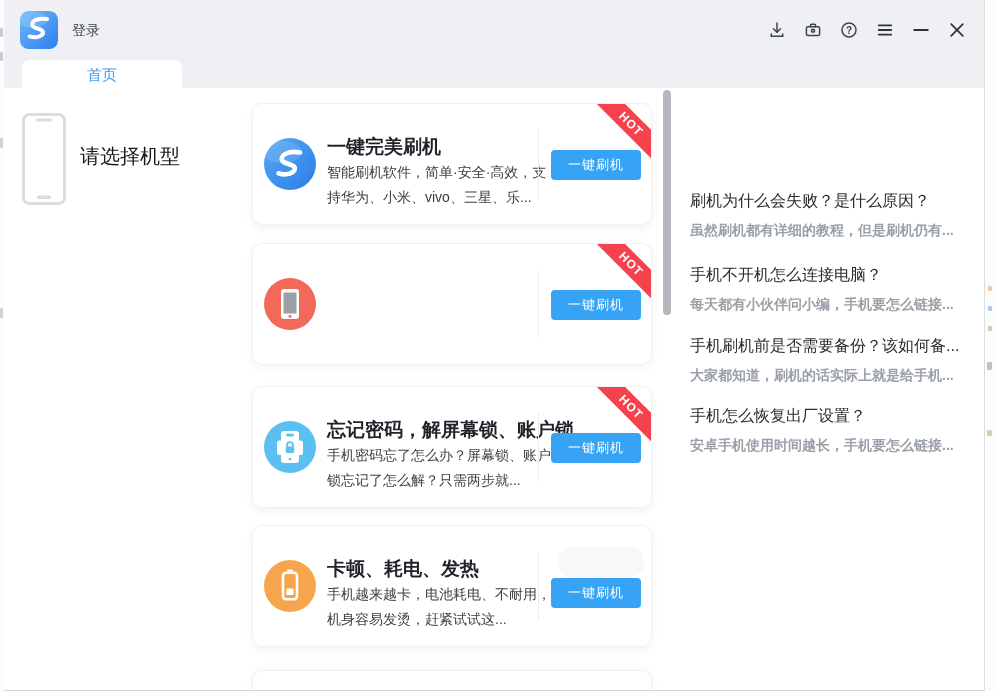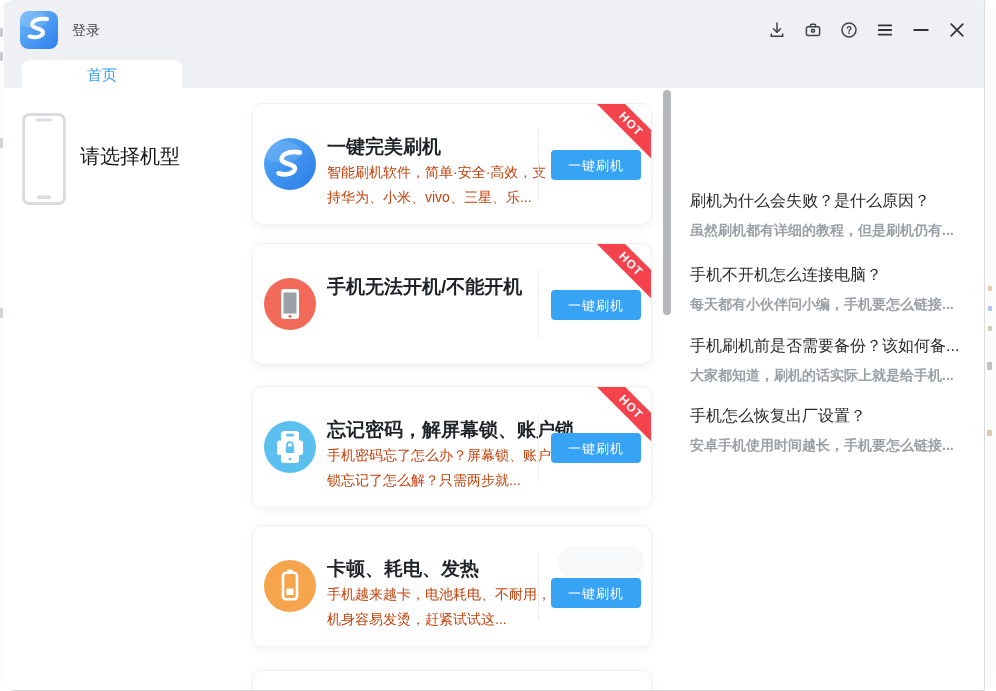--- a/index.html
+++ b/index.html
@@ -1,17 +1,17 @@
 <!DOCTYPE html>
 <html><head>
 <meta charset="utf-8">
 <style>
   html,body{margin:0;padding:0;background:#fff;}
   #app{position:relative;width:996px;height:691px;overflow:hidden;background:#fff;
-       font-family:"Liberation Sans","DejaVu Sans",sans-serif;border-radius:15px;-webkit-font-smoothing:antialiased;}
+       font-family:"Liberation Sans","DejaVu Sans",sans-serif;-webkit-font-smoothing:antialiased;}
   
   .edge-strip{position:absolute;top:0;bottom:0;background:#fcfcfc;}
   .edge-strip.left{left:0;width:4px;}
   .edge-strip.right{right:0;width:11px;}
   .artifact{position:absolute;border-radius:1px;opacity:.55;}
 
   
   .window{position:absolute;left:4px;top:0;width:981px;height:691px;background:#fff;
           border-right:1px solid #dcdcdc;border-bottom:1px solid #d5d5d5;box-sizing:border-box;overflow:hidden;}
 
@@ -28,25 +28,25 @@
   
   .model-select{position:absolute;left:0;top:88px;width:244px;height:200px;cursor:pointer;}
   .phone-outline{position:absolute;left:18px;top:25px;}
   .model-label{position:absolute;left:76px;top:55px;font-size:20px;color:#17181a;}
 
   
   .card{position:absolute;left:248px;width:400px;height:122px;background:#fff;border:1px solid #f1f1f4;
         border-radius:10px;box-shadow:0 3px 10px rgba(0,0,0,.05);overflow:hidden;box-sizing:border-box;}
   .card-icon{position:absolute;left:11px;top:34px;width:52px;height:52px;}
   .card-title{position:absolute;left:74px;top:30px;font-size:19px;font-weight:bold;color:#1f2329;}
-  .card-desc{position:absolute;left:74px;top:56px;width:224px;font-size:14px;line-height:25px;color:#c2410c;}
+  .card-desc{position:absolute;left:74px;top:56px;width:224px;font-size:14px;line-height:25px;color:#404040;}
   .card-divider{position:absolute;left:285px;top:26px;bottom:26px;width:1px;background:#ececef;}
   .flash-btn{position:absolute;left:298px;top:46px;width:90px;height:30px;background:#36a3f5;border:none;
              border-radius:4px;color:#fff;font-size:13px;text-align:center;line-height:30px;cursor:pointer;
-             font-family:Liberation Sans, sans-serif;letter-spacing:1px;}
+             font-family:Liberation Mono, monospace;letter-spacing:1px;}
   .ribbon{position:absolute;top:10px;right:-26px;width:92px;height:20px;background:#f4434d;
           transform:rotate(45deg);color:#fff;font-size:12px;font-weight:bold;text-align:center;
           line-height:20px;letter-spacing:1px;}
   .ghost-badge{position:absolute;left:305px;top:21px;width:86px;height:30px;background:#f4f5f7;
                border-radius:14px;opacity:.7;}
   .card-peek{position:absolute;left:248px;top:670px;width:400px;height:40px;background:#fff;
              border:1px solid #f1f1f4;border-radius:10px 10px 0 0;box-shadow:0 -2px 8px rgba(0,0,0,.04);box-sizing:border-box;}
 
   
   .scroll-thumb{position:absolute;left:659px;top:90px;width:8px;height:225px;background:#b4b8bd;border-radius:4px;cursor:pointer;}
@@ -174,21 +174,20 @@
 
     <div class="card" style="top:243px;">
       <div class="card-icon">
         <svg width="52" height="52" viewBox="0 0 52 52">
           <circle cx="26" cy="26" r="26" fill="#f2695a"></circle>
           <rect x="17" y="11" width="18" height="30" rx="3" fill="#ffffff"></rect>
           <rect x="19.5" y="14.5" width="13" height="21" fill="#9aa0a6"></rect>
           <circle cx="26" cy="38.3" r="1.5" fill="#f2695a"></circle>
         </svg>
       </div>
-      <div class="card-title">手机无法开机/不能开机</div>
       <div class="card-divider"></div>
       <button class="flash-btn">一键刷机</button>
       <div class="ribbon">HOT</div>
     </div>
 
     <div class="card" style="top:386px;">
       <div class="card-icon">
         <svg width="52" height="52" viewBox="0 0 52 52">
           <circle cx="26" cy="26" r="26" fill="#5bc0f0"></circle>
           <rect x="17" y="10" width="18" height="32" rx="3" fill="#ffffff"></rect>

